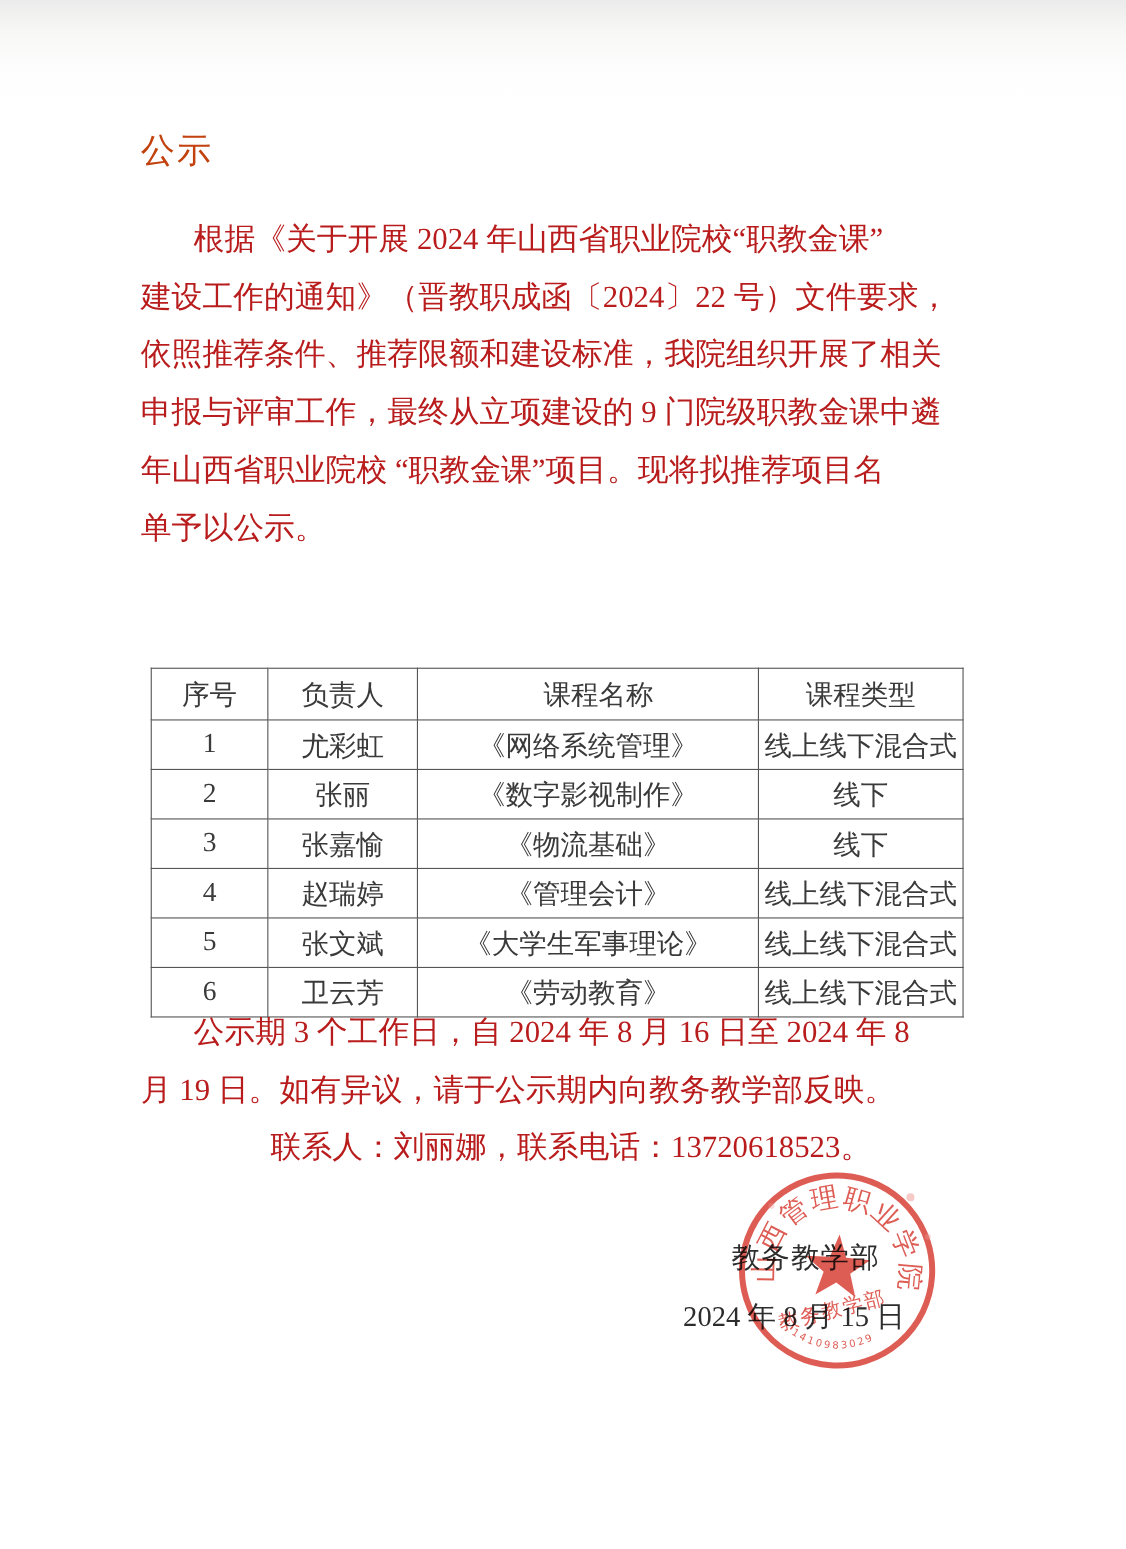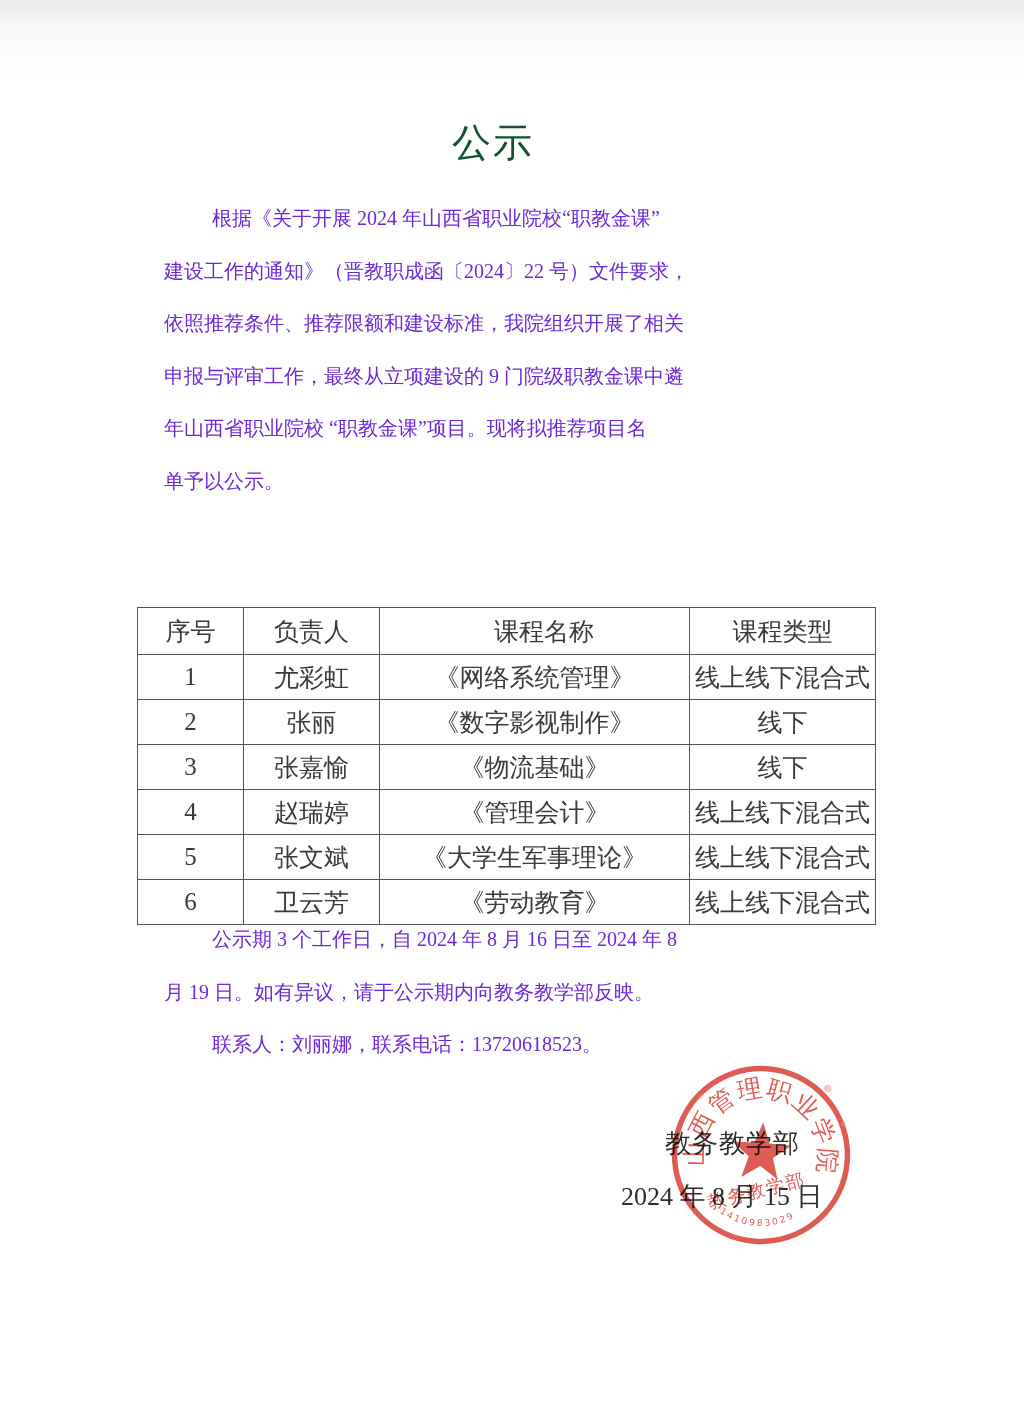--- a/index.html
+++ b/index.html
@@ -9,31 +9,31 @@
     font-family:"Liberation Serif","DejaVu Serif",serif;
     color:#2f2f2f;
     overflow:hidden;
   }
   .scan-top{
     position:absolute;left:0;top:0;width:1024px;height:90px;
     background:linear-gradient(180deg,#ebebeb 0%,#f7f7f6 30%,#fdfdfd 70%,#ffffff 100%);
   }
   .doc-title{
     position:absolute;left:128px;top:116px;width:730px;
-    text-align:center;font-size:39px;letter-spacing:2px;color:#14532d;
+    text-align:left;font-size:31px;letter-spacing:2px;color:#c2410c;
   }
   .para{
     position:absolute;left:128px;width:734px;
-    font-size:20px;line-height:52.5px;color:#6d28d9;margin-left:36px;
+    font-size:28px;line-height:52.5px;color:#b91c1c;
   }
   .para .line{white-space:nowrap;}
   .para .indent{padding-left:48px;}
   #para1{top:192px;}
   #para2{top:913px;}
-  #contact{top:1018px;}
+  #contact{top:1018px;text-align:center;}
   table.course-table{
     position:absolute;left:137px;top:607px;
     border-collapse:collapse;table-layout:fixed;
     font-size:25px;color:#3a3a3a;border-radius:19px;
   }
   .course-table td,.course-table th{
     border:1.5px solid #555;font-weight:normal;
     text-align:center;vertical-align:middle;
     overflow:hidden;white-space:nowrap;
   }

